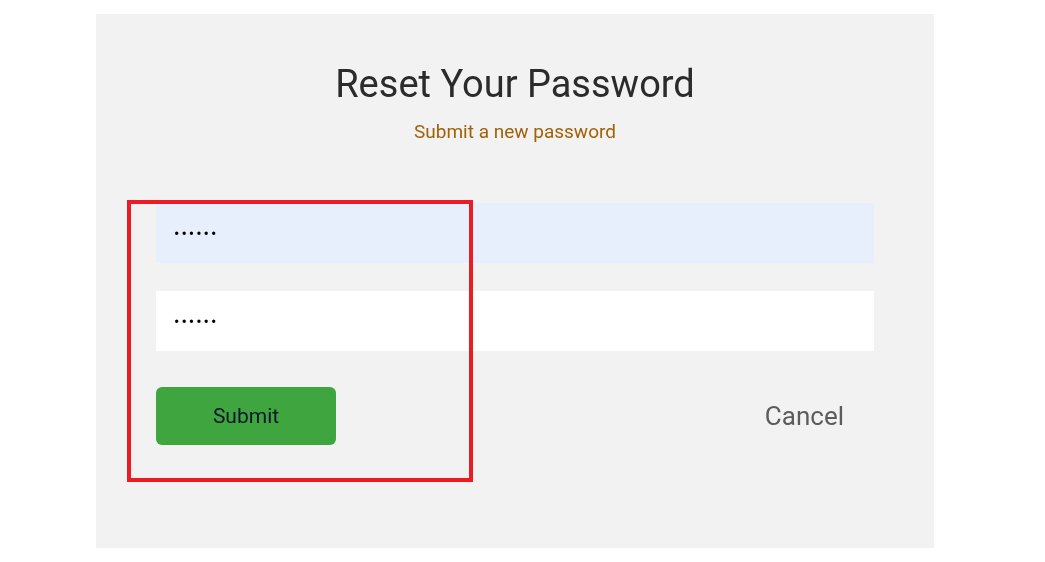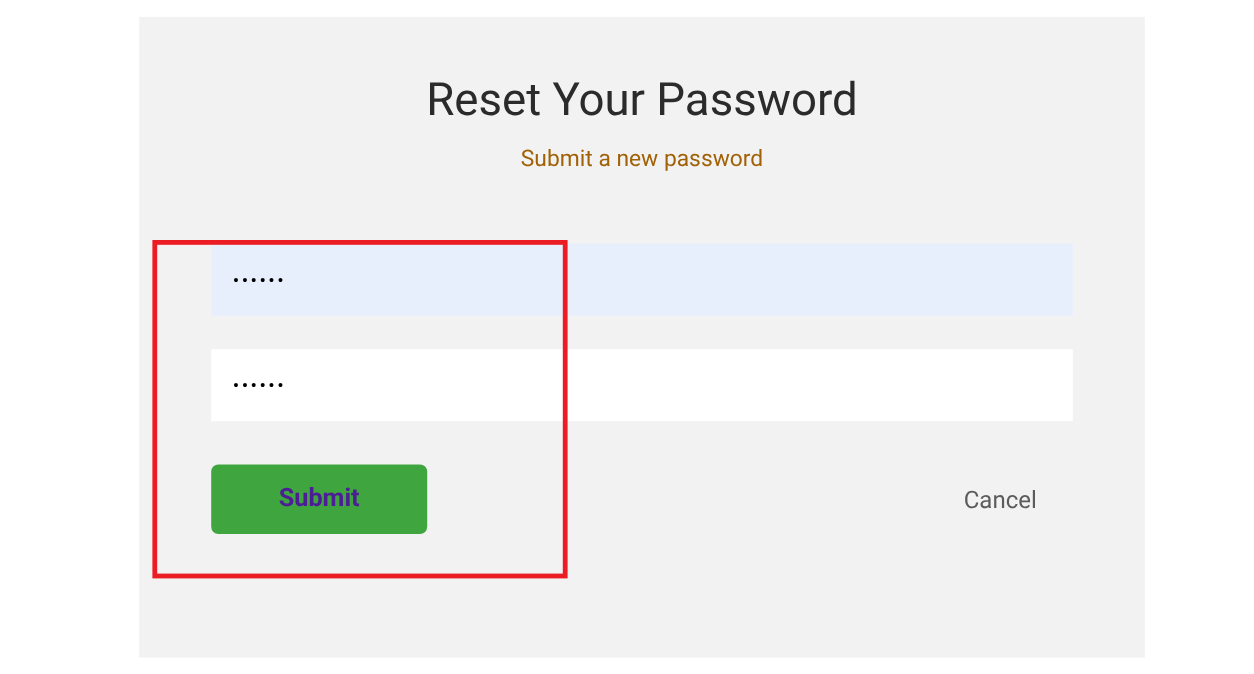--- a/index.html
+++ b/index.html
@@ -9,21 +9,21 @@
     }
     body {
       font-family: "Segoe UI", -apple-system, BlinkMacSystemFont, Roboto, "Helvetica Neue", Arial, sans-serif;
       background: #ffffff;
       width: 1045px;
       height: 562px;
       position: relative;
     }
     .panel {
       position: absolute;
-      left: 116px;
+      left: 96px;
       top: 14px;
       width: 838px;
       height: 534px;
       background: #f2f2f2;
       padding: 40px 60px 40px 60px;
     }
     .title {
       text-align: center;
       font-size: 38px;
       font-weight: 400;
@@ -58,33 +58,33 @@
       margin-top: 28px;
     }
     .actions {
       margin-top: 36px;
       display: flex;
       justify-content: space-between;
       align-items: center;
     }
     .submit-btn {
       background: #3fa63f;
-      color: #4c1d95;
+      color: #0f172a;
       border: none;
       border-radius: 6px;
       height: 58px;
       width: 180px;
       font-size: 21px;
-      font-weight: 700;
+      font-weight: 400;
       cursor: pointer;
       font-family: inherit;
     }
     .cancel-link {
       color: #5c5c5c;
-      font-size: 20px;
+      font-size: 26px;
       cursor: pointer;
       margin-right: 30px;
     }
     .highlight-box {
       position: absolute;
       border: 4px solid #ec1c24;
       pointer-events: none;
     }
   </style>
 </head>

